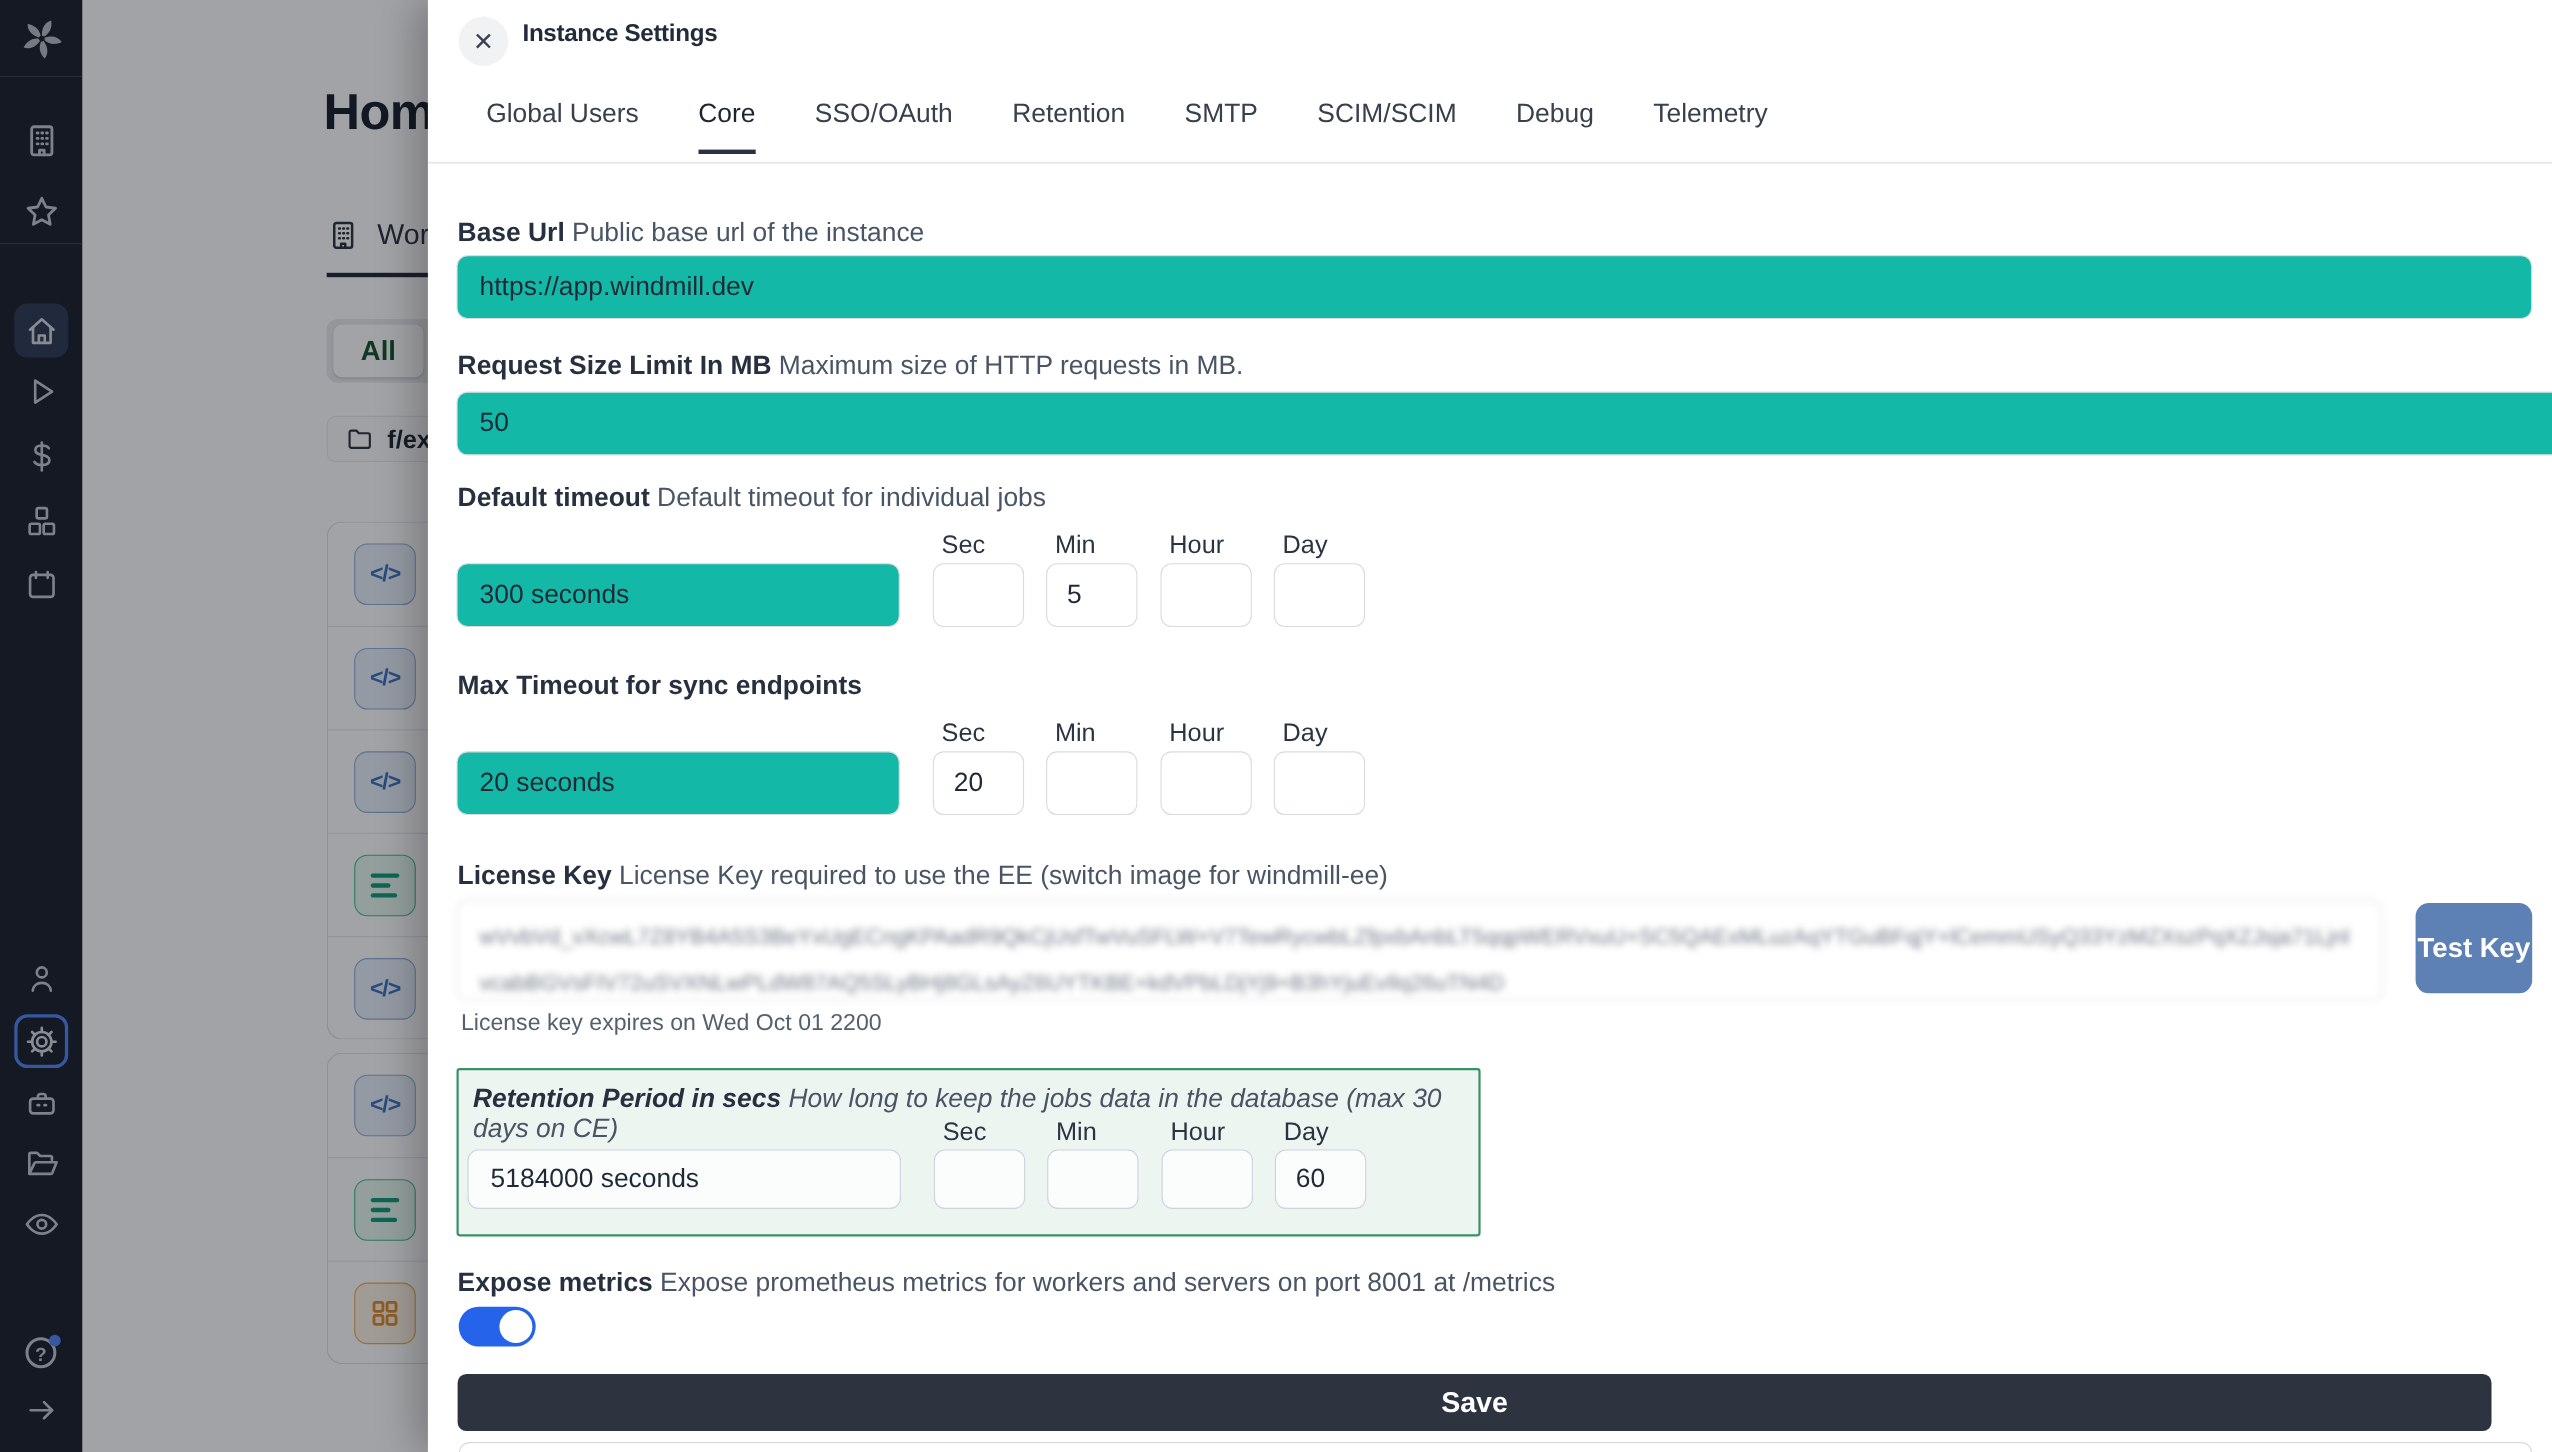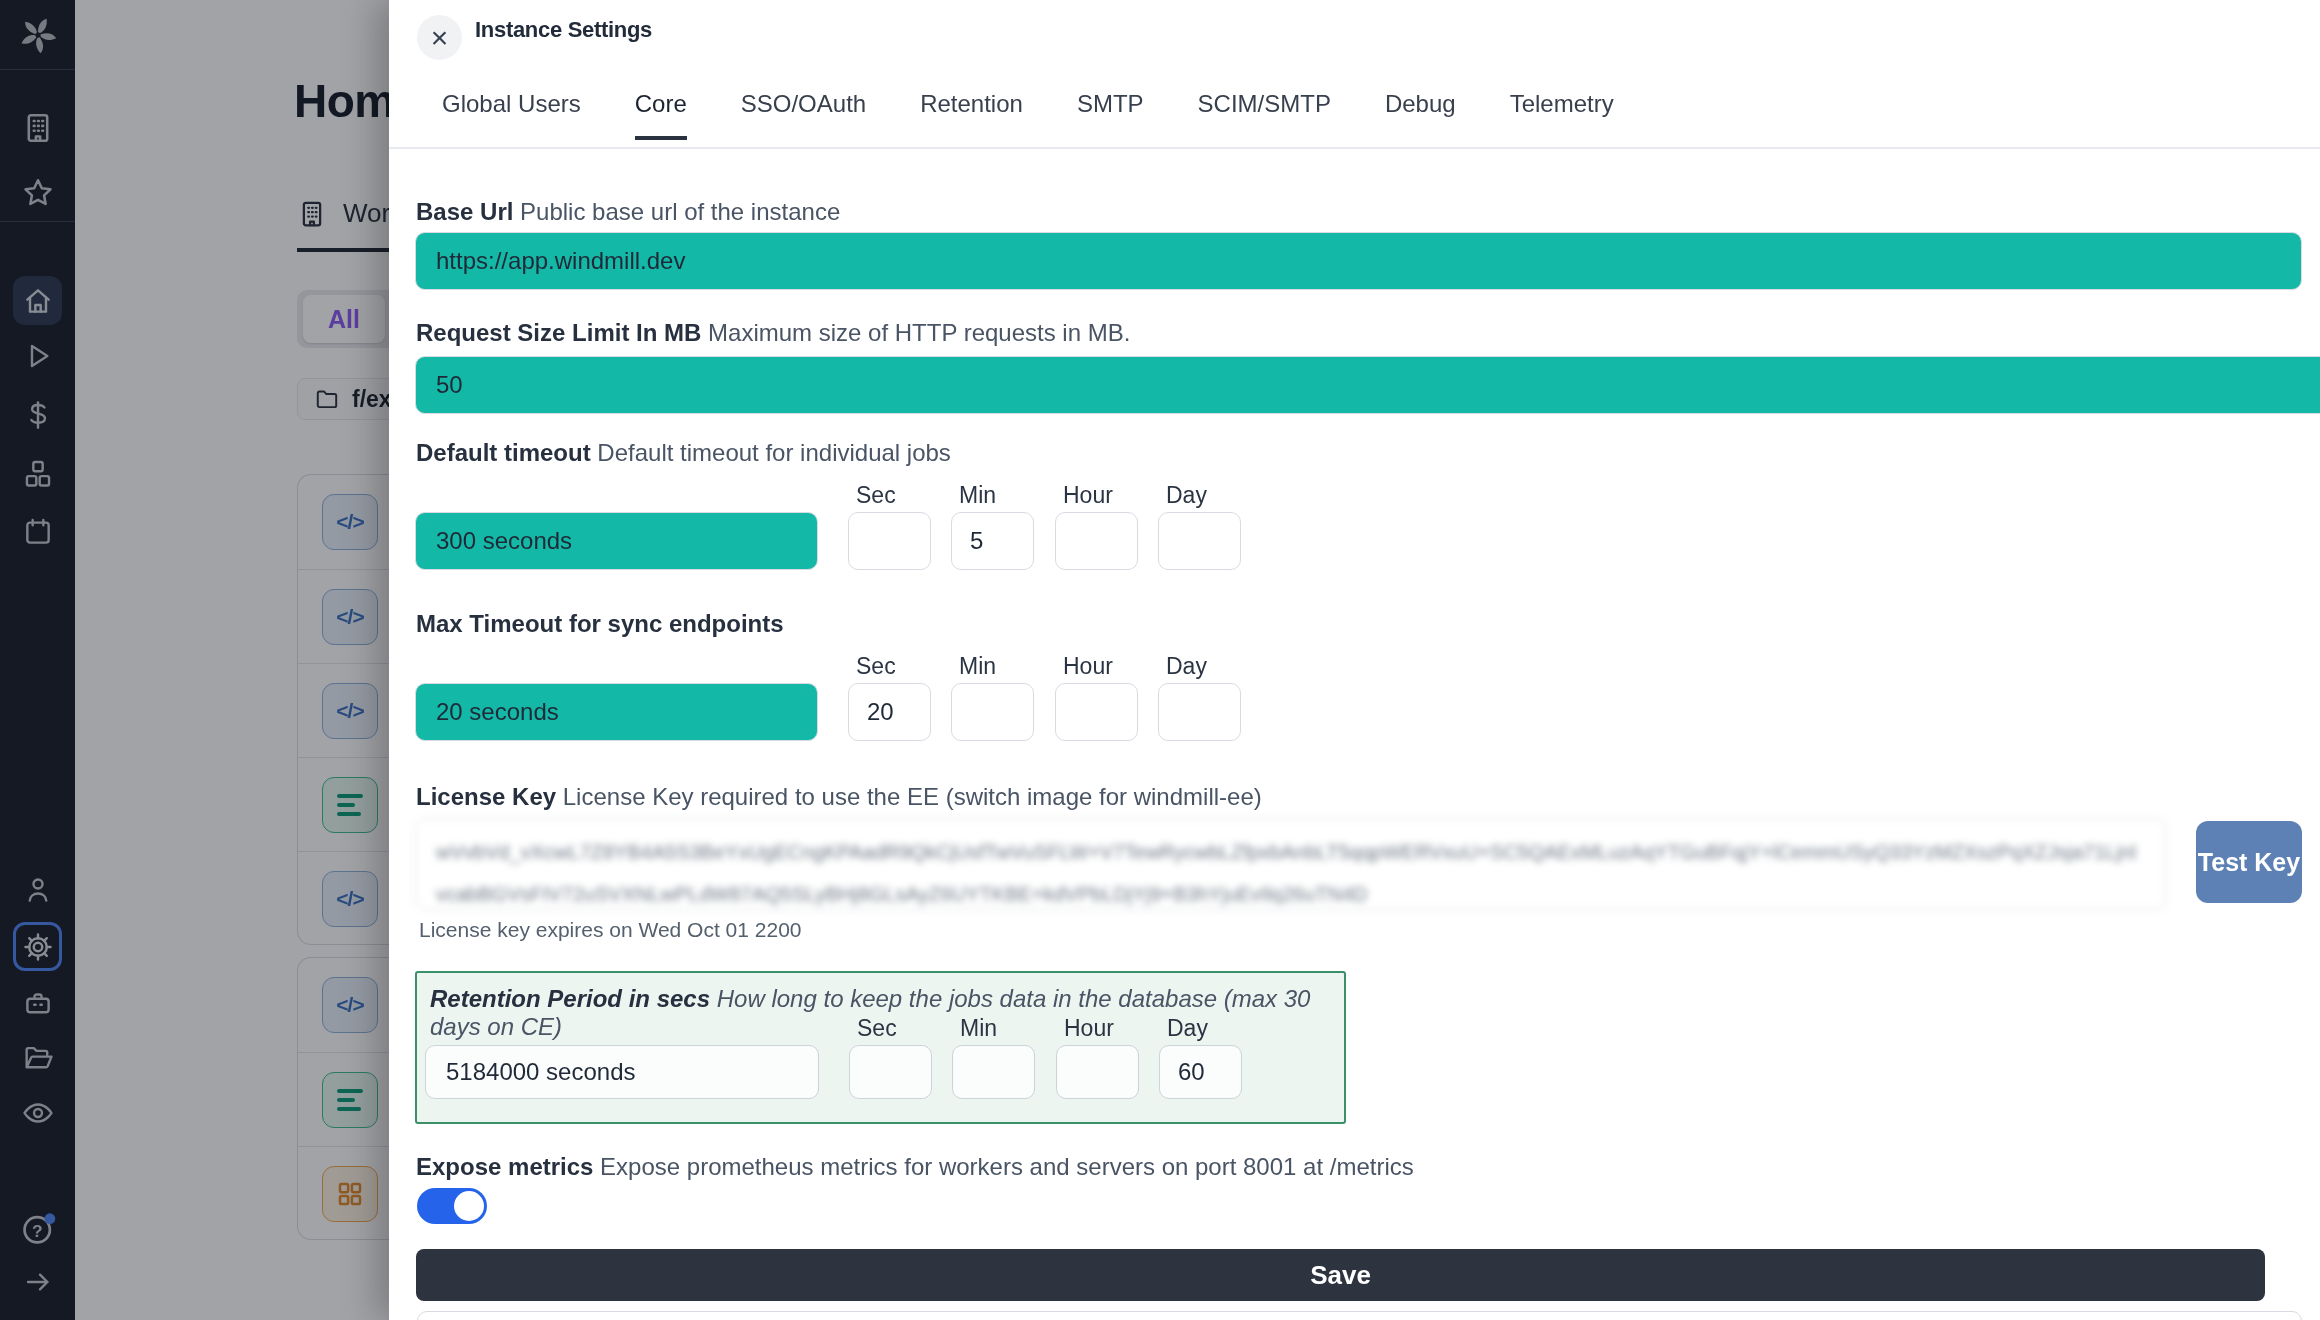--- a/index.html
+++ b/index.html
@@ -16,21 +16,21 @@
   .tile-gear { border:3px solid #4f86f7; }
 
   
   #page { position:absolute; left:75px; top:0; width:2245px; height:1320px; background:#ffffff; z-index:0; }
   #home-heading { left:219px; top:74px; font-size:46px; font-weight:bold; color:#19212e; letter-spacing:-0.5px; }
   #ws-tab { left:222px; top:198px; display:flex; align-items:center; gap:16px; color:#2b3442; font-size:26px; }
   #ws-underline { left:222px; top:248px; width:260px; height:4px; background:#232b38; }
   #seg { left:222px; top:290px; width:260px; height:58px; background:#e9ebee; border-radius:10px; }
   #seg-all { left:228px; top:295px; width:82px; height:48px; background:#ffffff; border-radius:8px;
     box-shadow:0 1px 2px rgba(0,0,0,.12); display:flex; align-items:center; justify-content:center;
-    font-size:25px; font-weight:bold; color:#8b5cf6; }
+    font-size:25px; font-weight:bold; color:#14532d; }
   #seg-sc { left:333px; top:303px; display:flex; align-items:center; gap:10px; font-size:24px; font-weight:bold; color:#3b4554; }
   #seg-sc .code { font-size:19px; font-weight:bold; color:#4b5866; letter-spacing:-1px; }
   #folder-chip { left:222px; top:378px; width:260px; height:42px; background:#fcfcfd; border:1px solid #e7e9ec; border-radius:8px;
     display:flex; align-items:center; gap:12px; padding-left:16px; font-size:23px; font-weight:bold; color:#1f2733; }
   .list-block { position:absolute; left:222px; width:260px; background:#ffffff; border:1px solid #d9dce1; border-right:none; overflow:hidden; }
   #list1 { top:474px; height:471px; border-radius:14px 0 0 14px; }
   #list2 { top:957px; height:283px; border-radius:14px 0 0 14px; }
   .row { position:relative; height:94px; display:flex; align-items:center; padding-left:24px; gap:20px; }
   .row + .row { border-top:1px solid #e4e6ea; }
   .tile { width:56px; height:56px; border-radius:12px; display:flex; align-items:center; justify-content:center; flex:none; }
@@ -319,21 +319,21 @@
     <span>×</span>
   </button>
   <h2 class="abs" id="modal-title">Instance Settings</h2>
 
   <div class="abs" id="tabs">
     <span class="tab">Global Users</span>
     <span class="tab active">Core</span>
     <span class="tab">SSO/OAuth</span>
     <span class="tab">Retention</span>
     <span class="tab">SMTP</span>
-    <span class="tab">SCIM/SMTP</span>
+    <span class="tab">SCIM/SCIM</span>
     <span class="tab">Debug</span>
     <span class="tab">Telemetry</span>
   </div>
   <div class="abs" id="tabs-divider"></div>
 
   <div class="abs field-label" style="left:27px; top:198px;">
     <b>Base Url</b>&nbsp;<span class="help">Public base url of the instance</span>
   </div>
   <input class="abs txt-input" style="left: 26px; top: 232px; width: 1887px; height: 58px;" value="https://app.windmill.dev">
 

